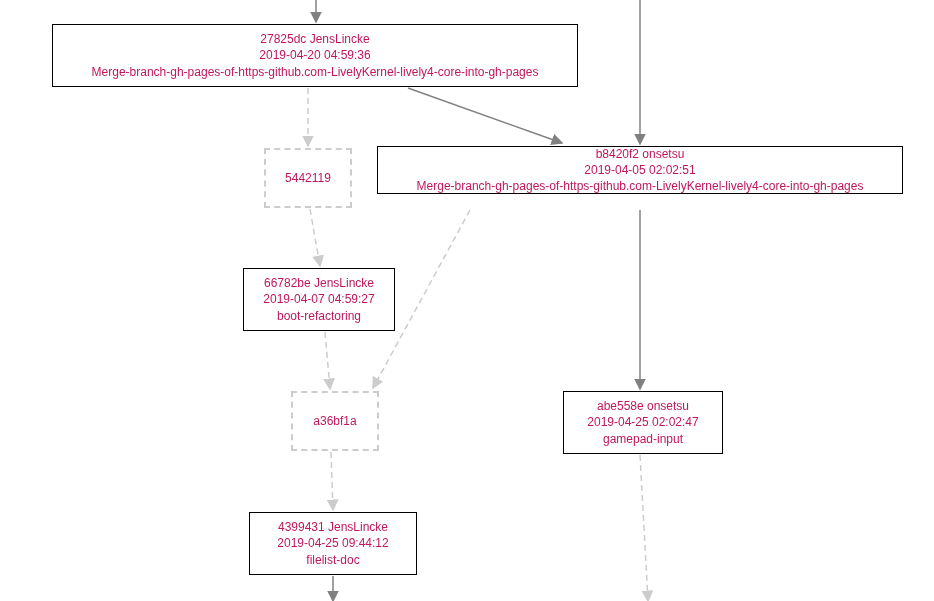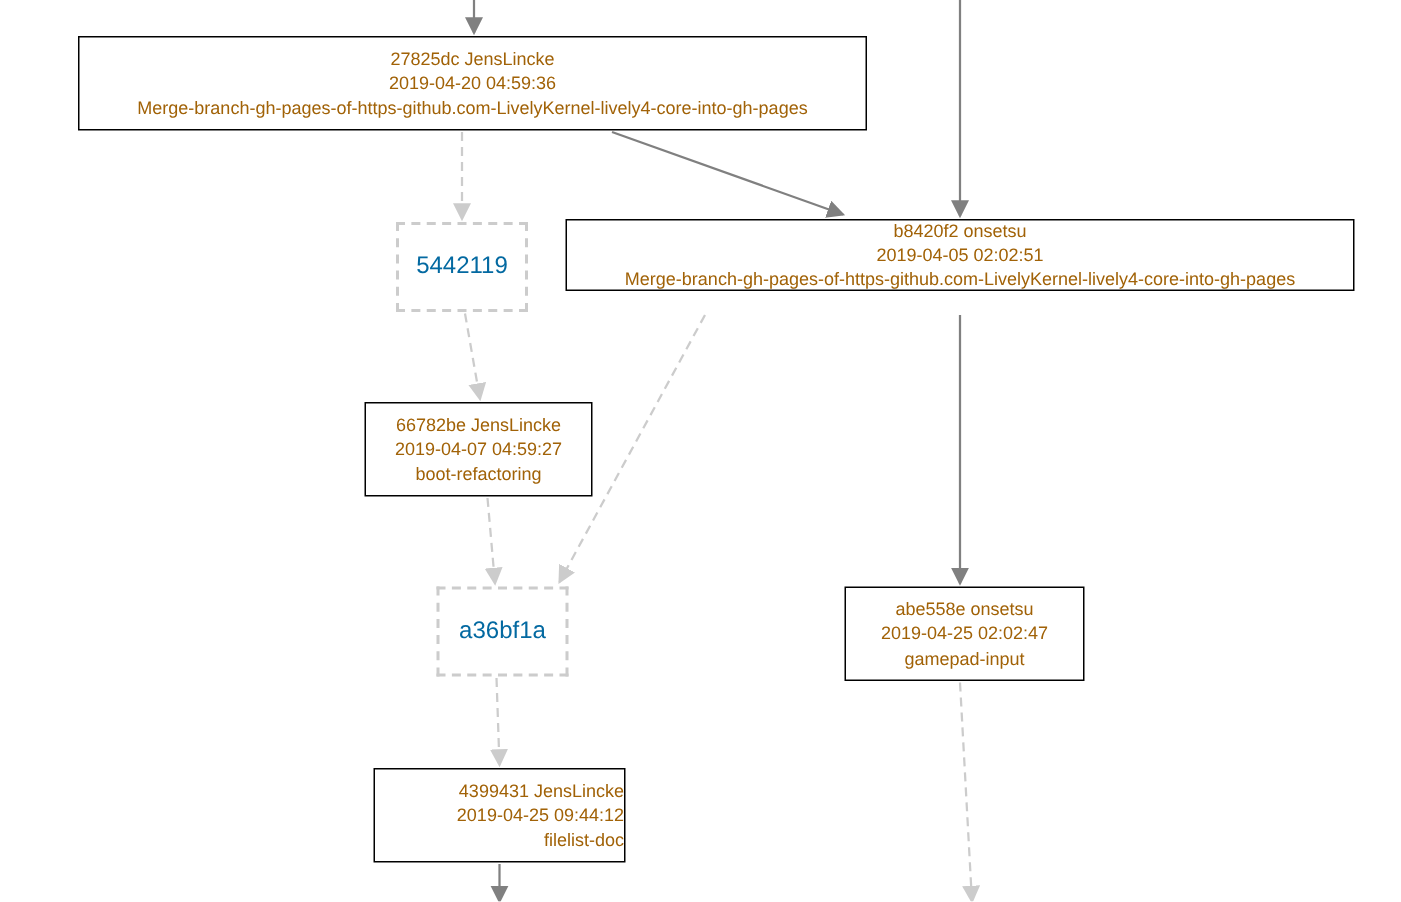--- a/index.html
+++ b/index.html
@@ -30,27 +30,27 @@
     background: #ffffff;
     text-align: center;
     display: flex;
     flex-direction: column;
     align-items: center;
     justify-content: center;
     line-height: 1.35;
   }
   .node.solid {
     border: 1px solid #000000;
-    color: #a16207;
+    color: #be185d;
     font-size: 12px;
   }
   .node.ghost {
     border: 2px dashed #cccccc;
-    color: #0369a1;
-    font-size: 16px;
+    color: #be185d;
+    font-size: 12px;
     background: #ffffff;
   }
   .node .line {
     display: block;
     white-space: nowrap;
   }
 </style>
 </head>
 <body>
 
@@ -98,19 +98,19 @@
         <span class="line">boot-refactoring</span>
       </div>
       <div class="node ghost" style="left: 291px; top: 391px; width: 88px; height: 60px;">
         <span class="line">a36bf1a</span>
       </div>
       <div class="node solid" style="left: 563px; top: 391px; width: 160px; height: 63px;">
         <span class="line">abe558e onsetsu</span>
         <span class="line">2019-04-25 02:02:47</span>
         <span class="line">gamepad-input</span>
       </div>
-      <div class="node solid" style="left: 249px; top: 512px; width: 168px; height: 63px; align-items: flex-end;">
+      <div class="node solid" style="left: 249px; top: 512px; width: 168px; height: 63px;">
         <span class="line">4399431 JensLincke</span>
         <span class="line">2019-04-25 09:44:12</span>
         <span class="line">filelist-doc</span>
       </div>
     </div>
 </div>
 
 </body></html>

